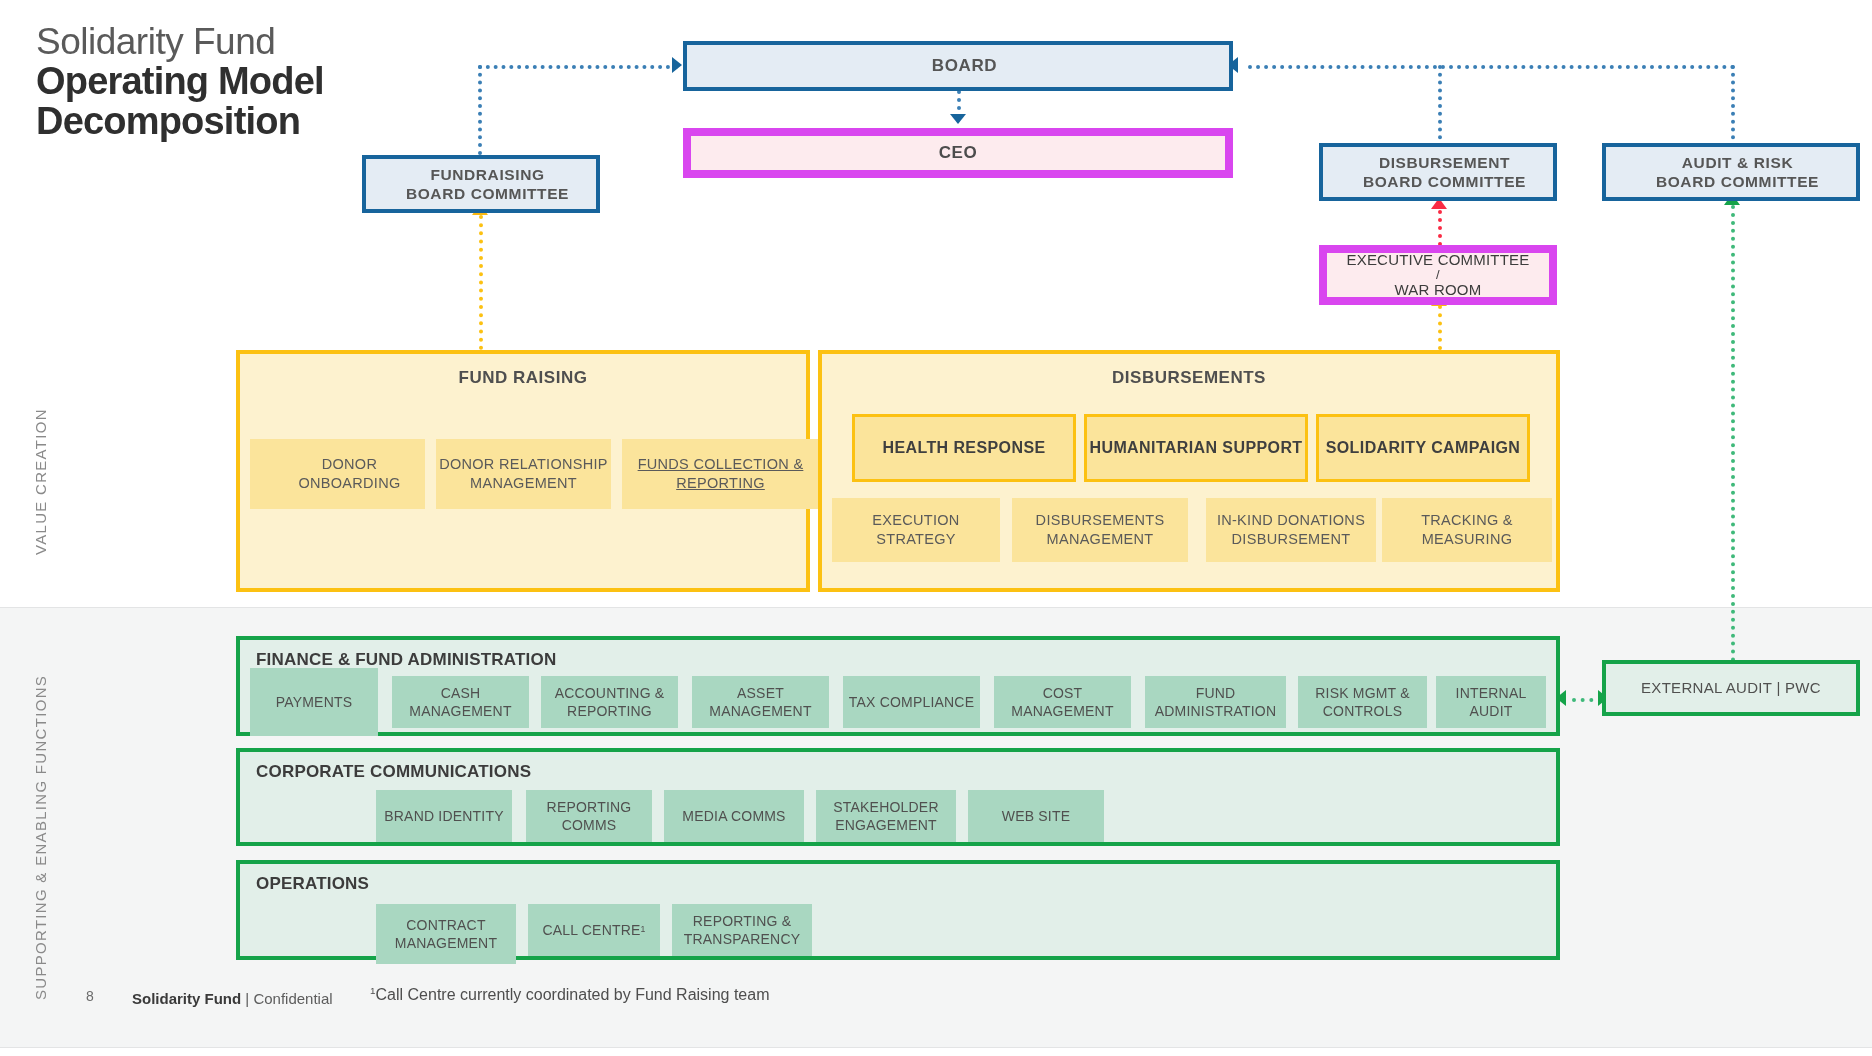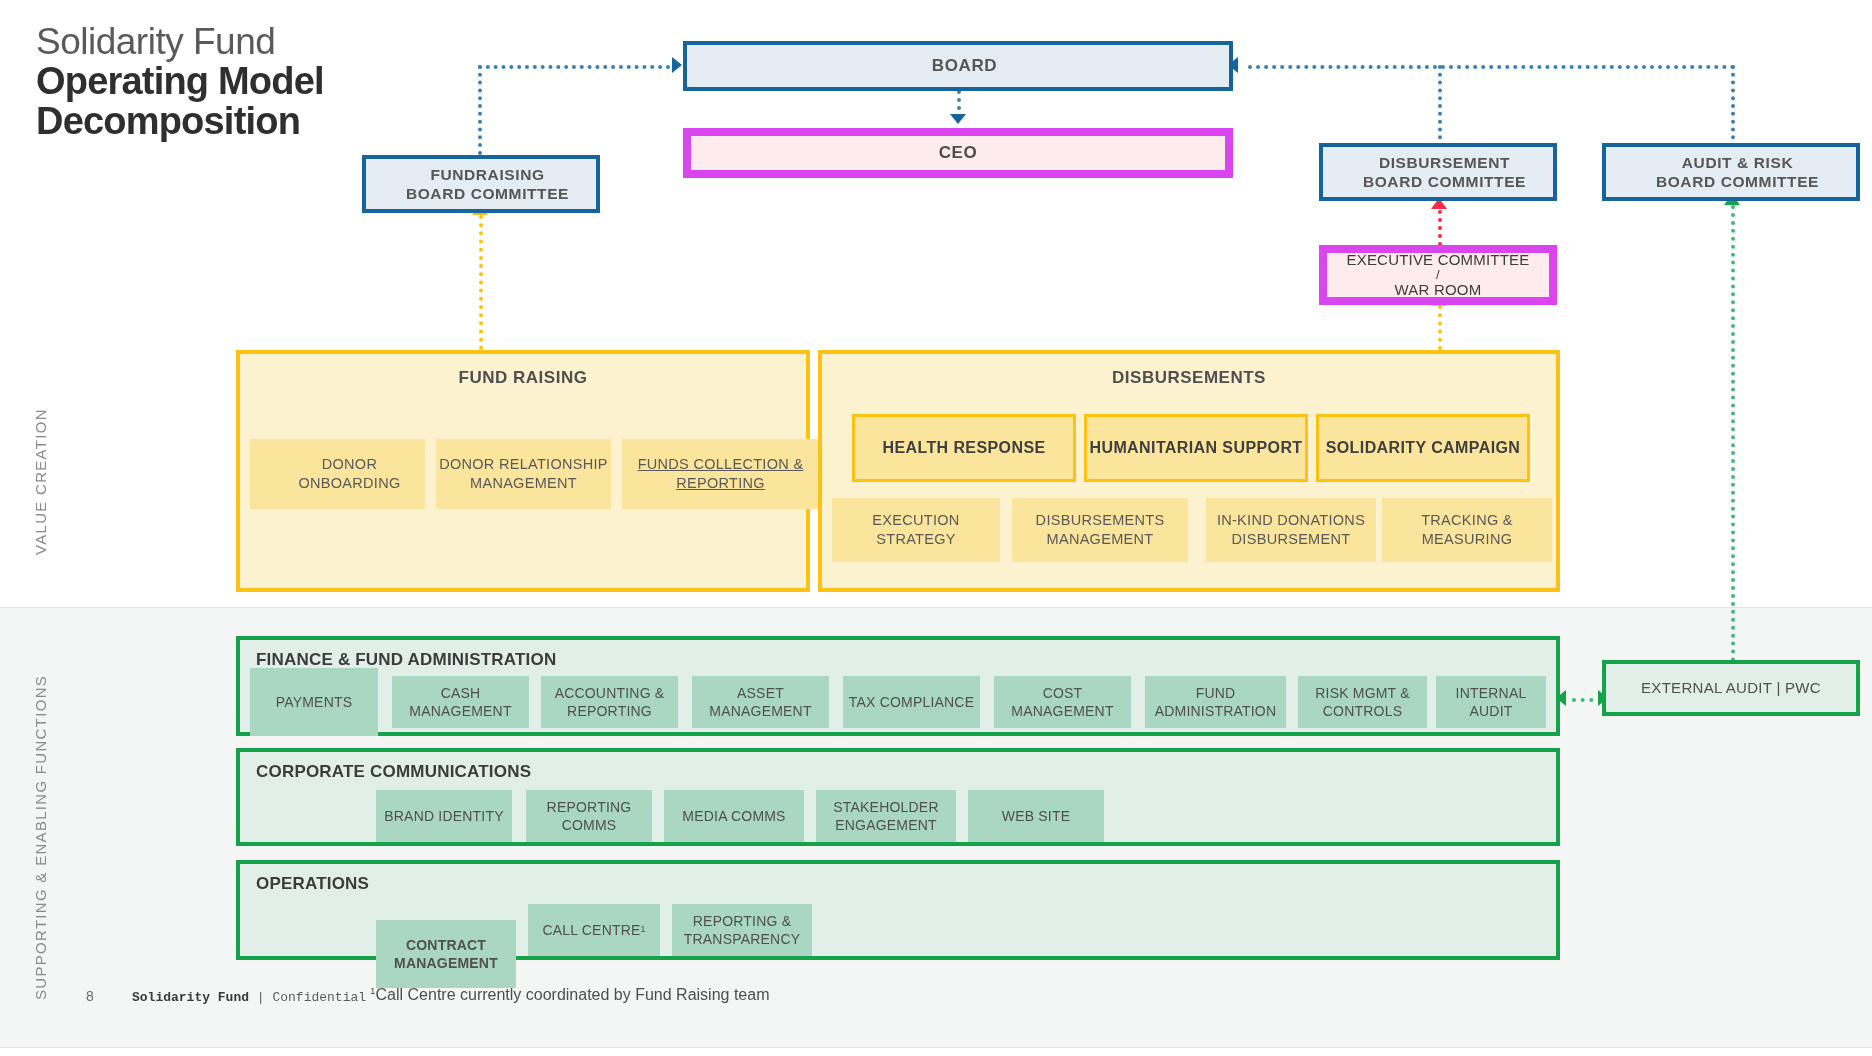--- a/index.html
+++ b/index.html
@@ -91,21 +91,21 @@
   .dotline-v { position: absolute; width: 0; border-left-width: 4px; border-left-style: dotted; }
   .dotline-h { position: absolute; height: 0; border-top-width: 4px; border-top-style: dotted; }
   .arrow { position: absolute; width: 0; height: 0; }
   .arrow-up   { border-left: 8px solid transparent; border-right: 8px solid transparent; }
   .arrow-down { border-left: 8px solid transparent; border-right: 8px solid transparent; }
   .arrow-left { border-top: 8px solid transparent; border-bottom: 8px solid transparent; }
   .arrow-right{ border-top: 8px solid transparent; border-bottom: 8px solid transparent; }
 
   
   .footer-page { position: absolute; left: 86px; top: 988px; font-size: 14px; color: #6b6b6b; }
-  .footer-brand { position: absolute; left: 132px; top: 990px; font-size: 13px; color: #5c5c5c; font-family: Liberation Mono, monospace; }
+  .footer-brand { position: absolute; left: 132px; top: 990px; font-size: 15px; color: #5c5c5c; }
   .footer-brand b { color:#3a3a3a; }
   .footer-note { position: absolute; left: 370px; top: 985px; font-size: 16px; color: #4e4e4e; }
   .sup { font-size: 0.62em; vertical-align: super; }
 </style>
 </head>
 <body>
 
 <div id="stage">
 
   <div class="band-support"></div>
@@ -219,21 +219,21 @@
     <div class="group-title-green">CORPORATE COMMUNICATIONS</div>
     <div class="tile-green" style="left:136px; top:38px; width:136px; height:52px;">BRAND IDENTITY</div>
     <div class="tile-green" style="left:286px; top:38px; width:126px; height:52px;">REPORTING COMMS</div>
     <div class="tile-green" style="left:424px; top:38px; width:140px; height:52px;">MEDIA COMMS</div>
     <div class="tile-green" style="left:576px; top:38px; width:140px; height:52px;">STAKEHOLDER ENGAGEMENT</div>
     <div class="tile-green" style="left:728px; top:38px; width:136px; height:52px;">WEB SITE</div>
   </div>
 
   <div class="group-green" style="left:236px; top:860px; width:1324px; height:100px;">
     <div class="group-title-green">OPERATIONS</div>
-    <div class="tile-green" style="left:136px; top:56px; width:140px; height:68px;font-weight:bold;">CONTRACT MANAGEMENT</div>
+    <div class="tile-green" style="left:136px; top:40px; width:140px; height:60px;">CONTRACT MANAGEMENT</div>
     <div class="tile-green" style="left:288px; top:40px; width:132px; height:52px;">
       <span>CALL CENTRE</span>
         <span class="sup">1</span>
     </div>
     <div class="tile-green" style="left:432px; top:40px; width:140px; height:52px;">REPORTING &amp; TRANSPARENCY</div>
   </div>
 
   <div class="footer-page">8</div>
   <div class="footer-brand">
     <b>Solidarity Fund</b><span> | </span><span>Confidential</span>

